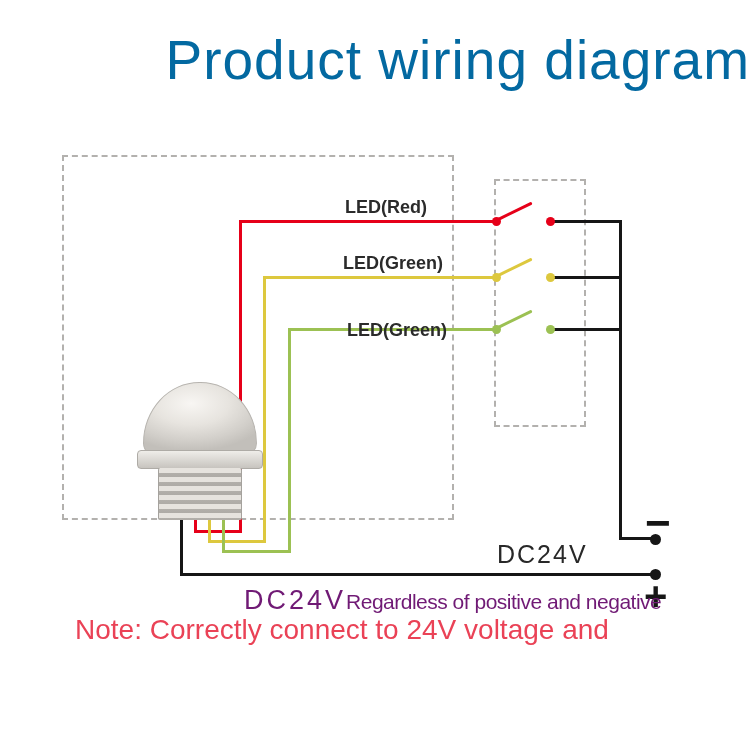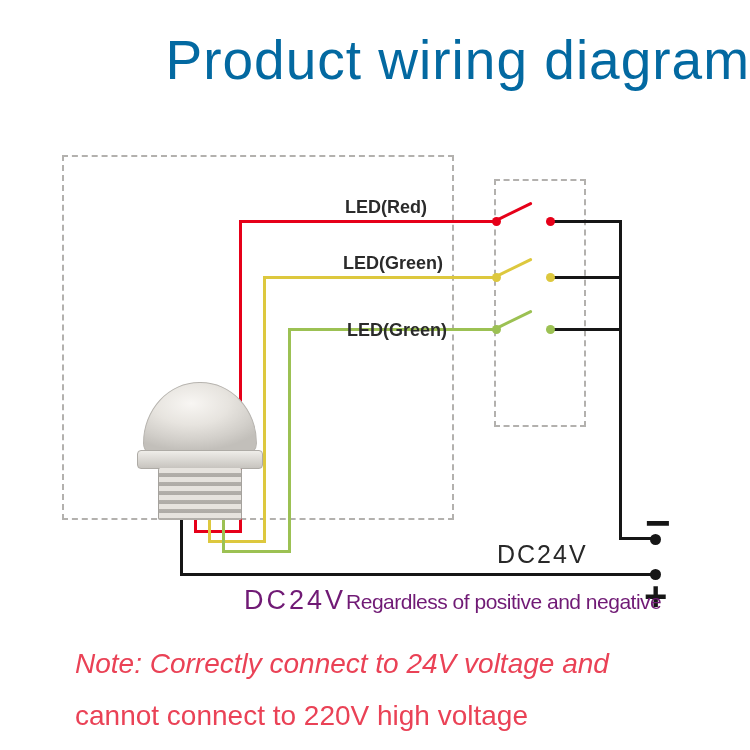--- a/index.html
+++ b/index.html
@@ -124,16 +124,15 @@
   <div class="dot blackdot" style="left:650px; top:534px;"></div>
   <div class="dot blackdot" style="left:650px; top:569px;"></div>
   <div class="plus">+</div>
 
   <div class="dc-right">DC24V</div>
 
   <div class="dc-bottom">
     <span class="big">DC24V</span><span class="small">Regardless of positive and negative</span>
   </div>
 
-  <div class="note-line" style="top:648px;font-style:italic;">Note: Correctly connect to 24V voltage and</div>
-  <div class="note-line" style="top:700px;">cannot connect to 220V high voltage</div>
+  <div class="note-line" style="top:614px;">Note: Correctly connect to 24V voltage and</div>
 
 </div>
 
 </body></html>

